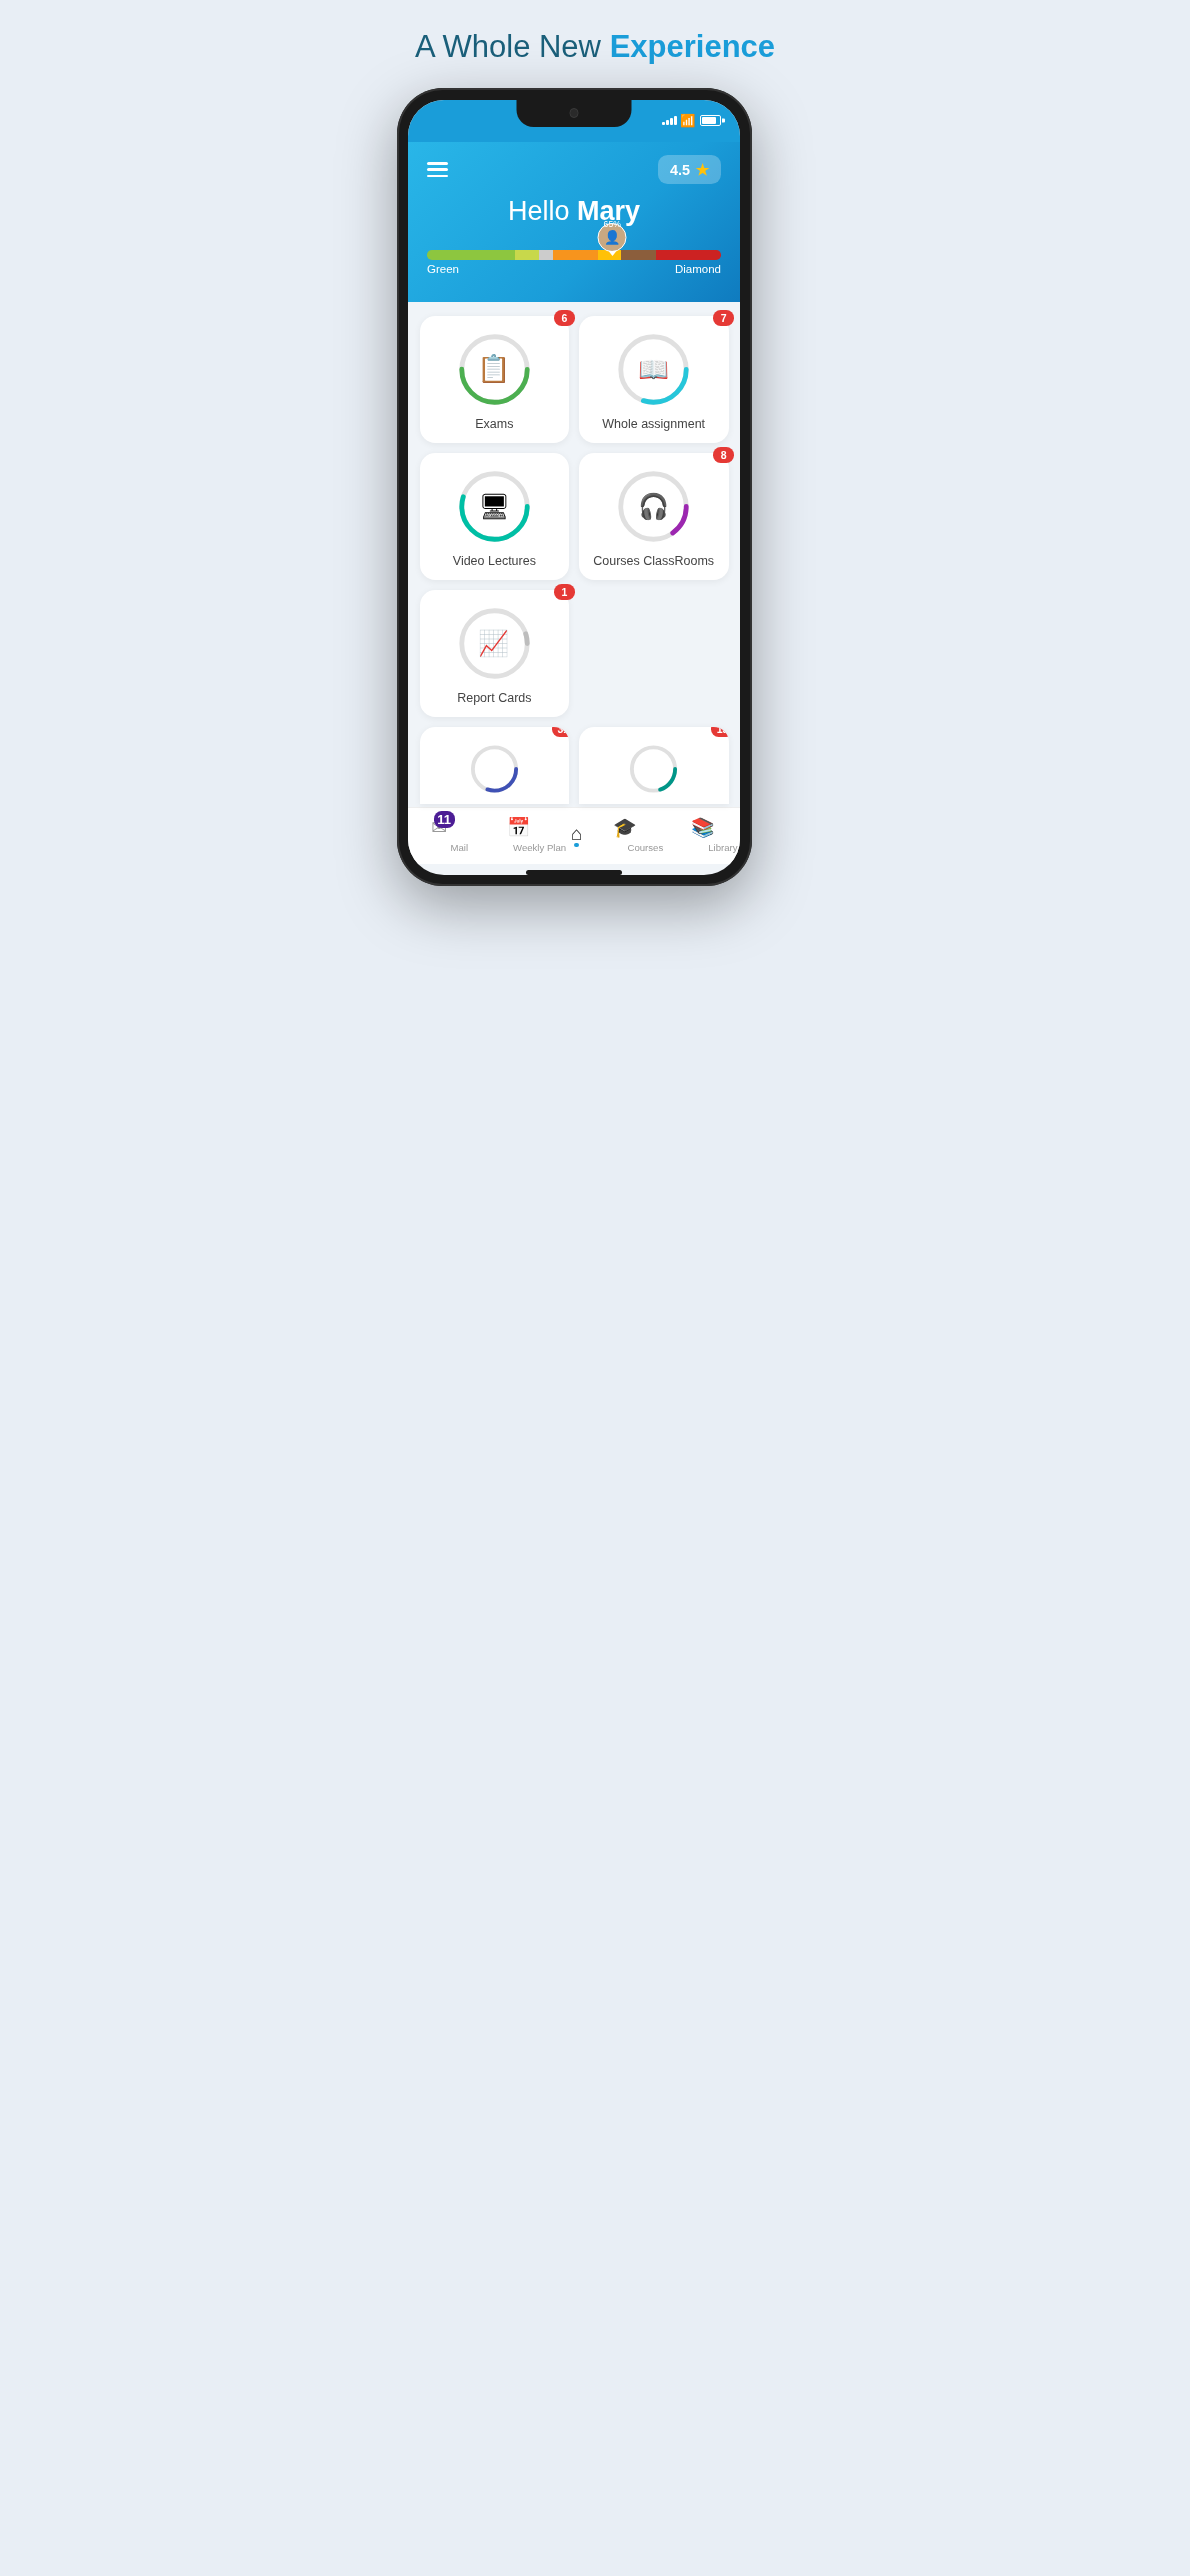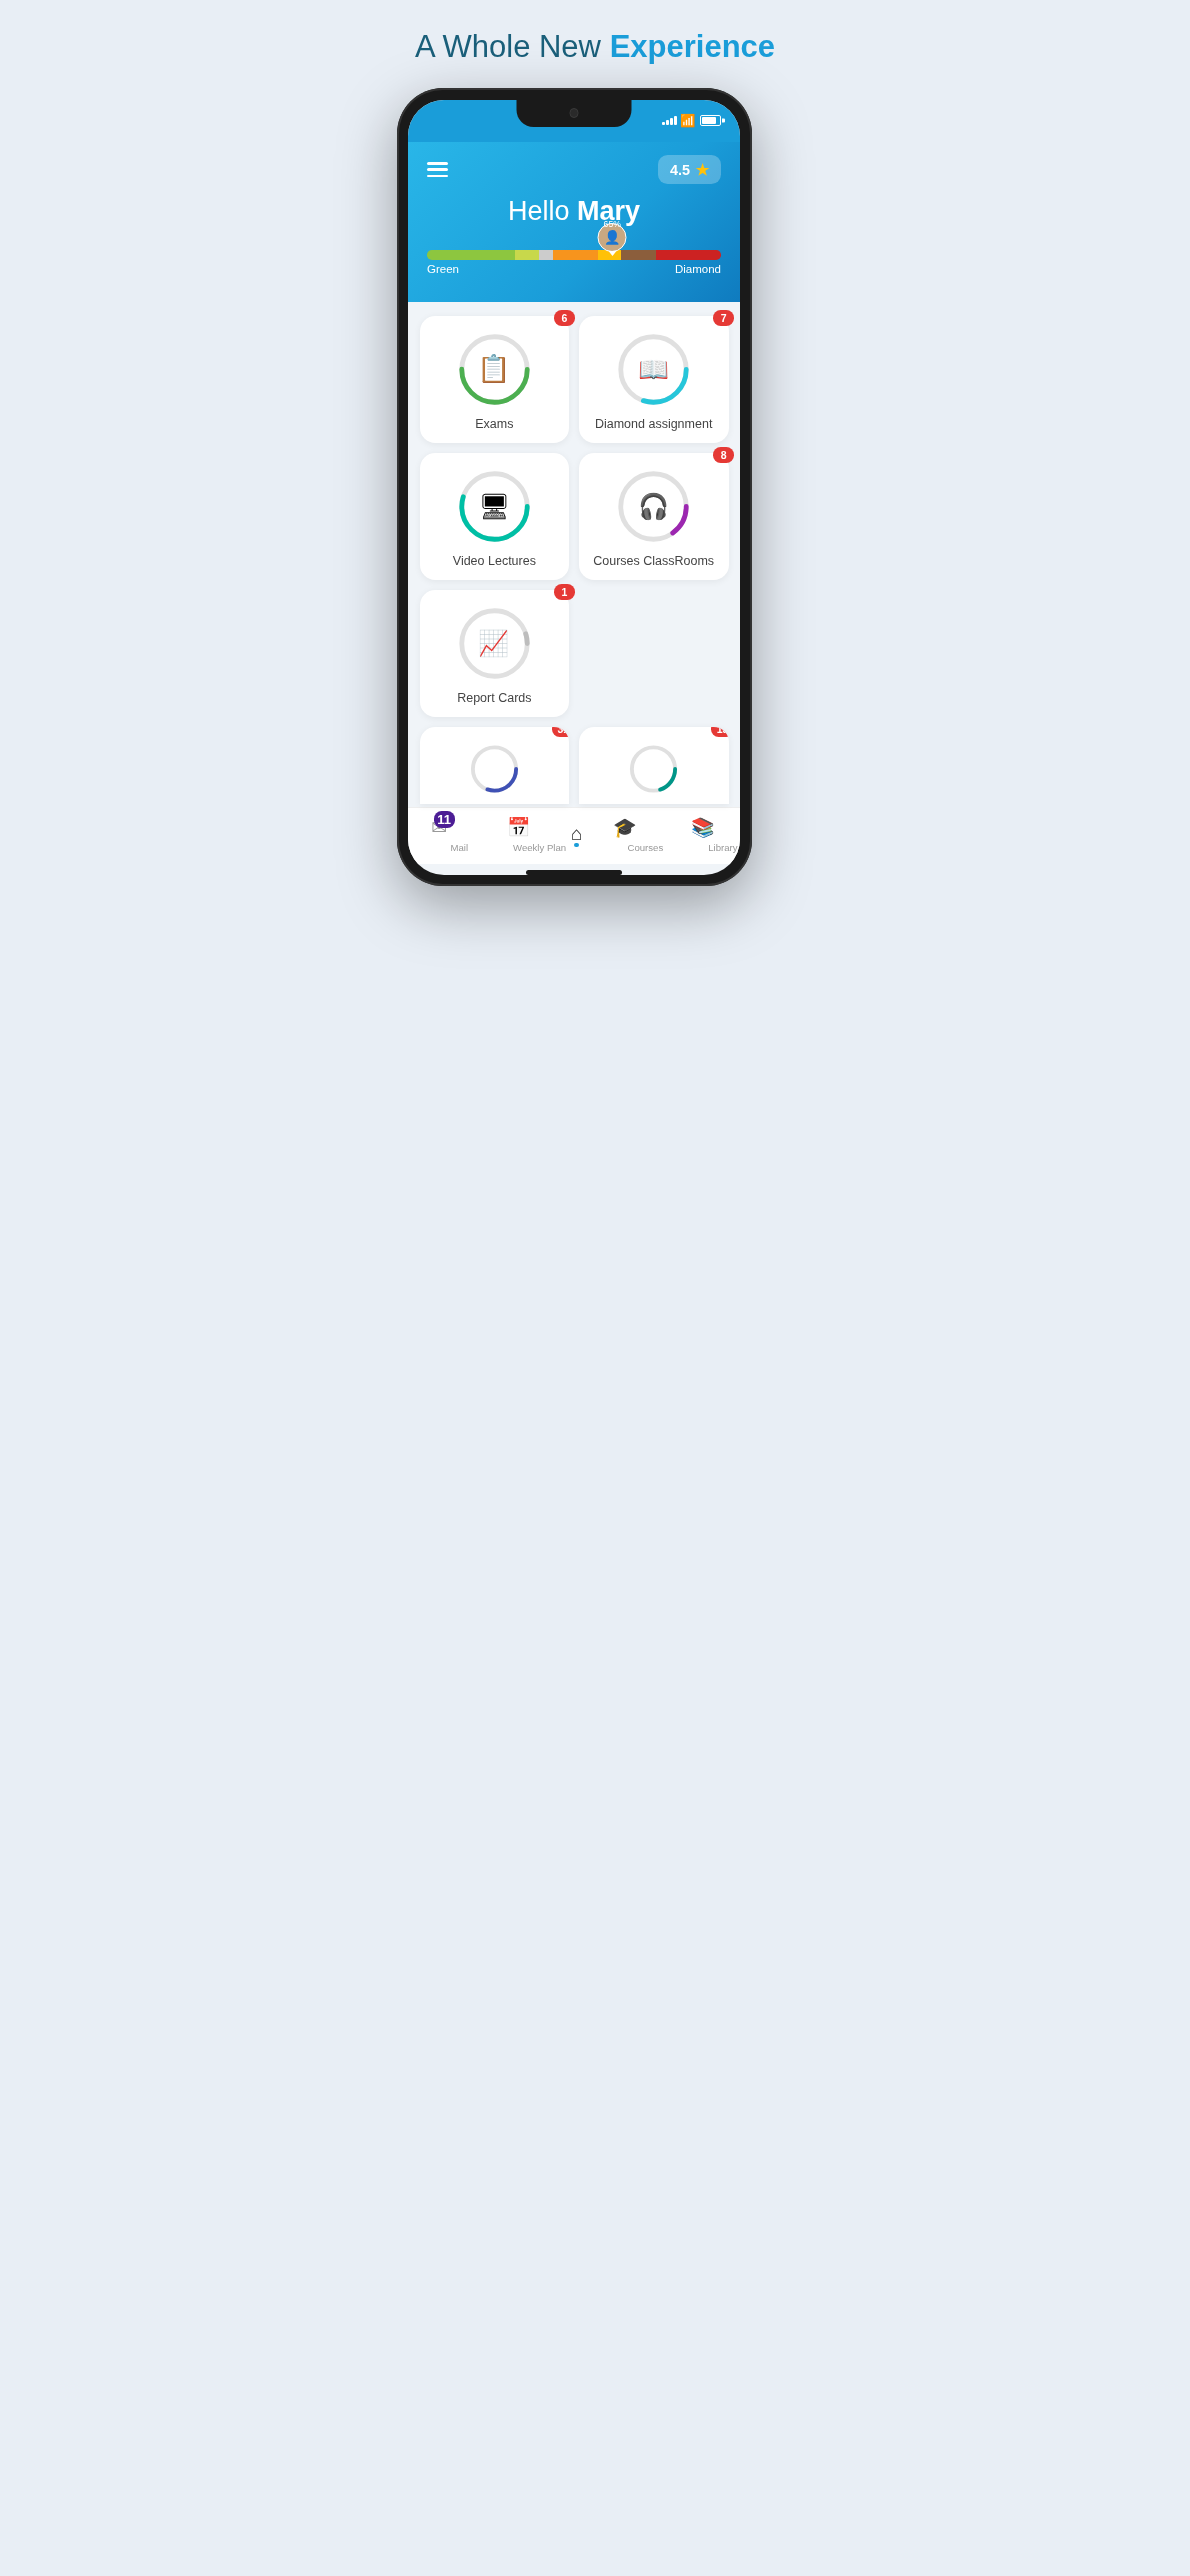--- a/index.html
+++ b/index.html
@@ -438,21 +438,21 @@
 
             <div class="card">
               <div class="badge">7</div>
               <div class="circle-icon">
                 <svg width="77" height="77" viewBox="0 0 80 80">
                   <circle cx="40" cy="40" r="34" fill="none" stroke="#e0e0e0" stroke-width="5"></circle>
                   <circle cx="40" cy="40" r="34" fill="none" stroke="#26c6da" stroke-width="5" stroke-dasharray="117 213" stroke-dashoffset="53" stroke-linecap="round"></circle>
                 </svg>
                 <div class="icon-inner" style="position:absolute;font-size:25px;">📖</div>
               </div>
-              <span class="card-label">Diamond assignment</span>
+              <span class="card-label">Whole assignment</span>
             </div>
 
             <div class="card">
               <div class="circle-icon">
                 <svg width="77" height="77" viewBox="0 0 80 80">
                   <circle cx="40" cy="40" r="34" fill="none" stroke="#e0e0e0" stroke-width="5"></circle>
                   <circle cx="40" cy="40" r="34" fill="none" stroke="#00bfa5" stroke-width="5" stroke-dasharray="170 213" stroke-dashoffset="53" stroke-linecap="round"></circle>
                 </svg>
                 <div class="icon-inner" style="position:absolute;font-size:25px;">🖥</div>
               </div>

